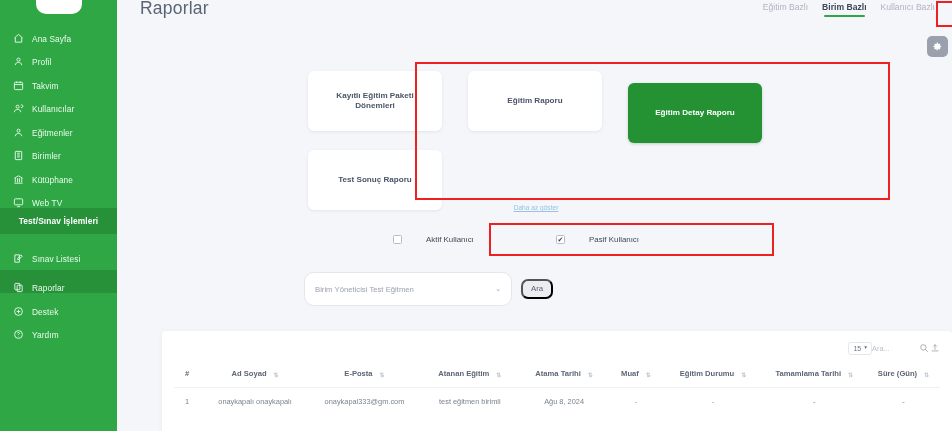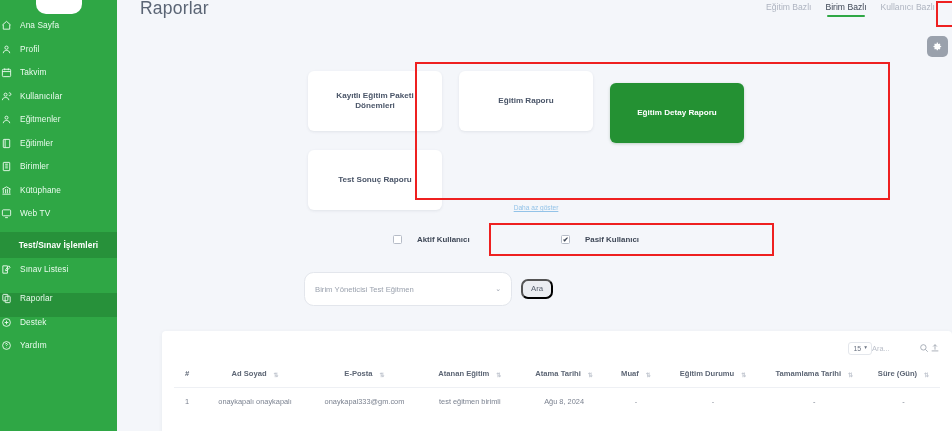--- a/index.html
+++ b/index.html
@@ -26,23 +26,23 @@
     overflow: hidden;
   }
   .logo-shape {
     width: 46px; height: 22px;
     background: #ffffff;
     border-radius: 0 0 10px 10px;
     margin-top: -8px;
   }
   .nav-list { padding-top: 6px; }
   .nav-item {
-    display: flex; align-items: flex-start;
+    display: flex; align-items: flex-end;
     height: 23.5px;
-    padding-left: 1px;
+    padding-left: 13px;
     gap: 8px;
     font-size: 8.3px;
     color: #eafbee;
     white-space: nowrap;
     letter-spacing: .1px;
   }
   .nav-item.active { background: #27913a; }
   .nav-item .ico {
     width: 11px; height: 11px;
     flex: 0 0 11px;
@@ -79,21 +79,21 @@
     right: 17px; top: 2px;
     display: flex; align-items: flex-start; gap: 14px;
     font-size: 8.6px;
   }
   .tab {
     color: #aeb4c0;
     padding-bottom: 5px;
     white-space: nowrap;
     position: relative;
   }
-  .tab.active { color: #3e4756; font-weight: normal; }
+  .tab.active { color: #3e4756; font-weight: bold; }
   .tab.active::after {
     content: "";
     position: absolute;
     left: 2px; right: 2px; bottom: 0;
     height: 2.2px;
     background: #2fa745;
     border-radius: 2px;
   }
   #gear-button {
     position: absolute;
@@ -105,21 +105,21 @@
   }
   #gear-button svg { width: 11px; height: 11px; }
 
   
   #cards-panel {
     position: absolute;
     left: 180px; top: 63px;
     width: 478px; height: 135px;
     padding: 8px 11px;
   }
-  .card-row { display: flex; gap: 17px; }
+  .card-row { display: flex; gap: 26px; }
   .report-card {
     width: 134px; height: 60px;
     background: #ffffff;
     border-radius: 6px;
     box-shadow: 0 1px 3px rgba(60,70,90,.10);
     display: flex; align-items: center; justify-content: center;
     text-align: center;
     font-size: 8.1px; font-weight: bold;
     color: #4a5568;
     padding: 0 8px;
@@ -143,21 +143,21 @@
 
   
   #checkbox-panel {
     position: absolute;
     left: 258px; top: 223px;
     width: 282px; height: 32px;
     display: flex; align-items: center;
     padding: 0 18px;
     justify-content: space-between;
   }
-  .check-item { display: flex; align-items: center; gap: 15px; font-size: 7.9px; color: #3f4857; font-weight: bold; }
+  .check-item { display: flex; align-items: center; gap: 24px; font-size: 7.9px; color: #3f4857; font-weight: normal; }
   .check-box {
     width: 9px; height: 9px;
     border: 1px solid #b6bcc7;
     border-radius: 1.5px;
     background: #fff;
     display: flex; align-items: center; justify-content: center;
     font-size: 7px; color: #3f4857; line-height: 1;
   }
 
   
@@ -315,29 +315,20 @@
       <div class="nav-item">
         <span class="ico">
             <svg viewBox="0 0 24 24" fill="none" stroke="#eafbee" stroke-width="2">
               <circle cx="12" cy="8" r="3.3"></circle>
               <path d="M5 20c0-3.8 3.2-5.8 7-5.8s7 2 7 5.8"></path>
             </svg>
           </span>
         <span>Eğitmenler</span>
       </div>
 
-      <div class="nav-item">
-        <span class="ico">
-            <svg viewBox="0 0 24 24" fill="none" stroke="#eafbee" stroke-width="2">
-              <rect x="5" y="3" width="14" height="18" rx="1.5"></rect>
-              <path d="M9 3v18"></path>
-            </svg>
-          </span>
-        <span>Eğitimler</span>
-      </div>
 
       <div class="nav-item">
         <span class="ico">
             <svg viewBox="0 0 24 24" fill="none" stroke="#eafbee" stroke-width="2">
               <rect x="5" y="3" width="14" height="18" rx="1"></rect>
               <path d="M9 7h6M9 11h6M9 15h6"></path>
             </svg>
           </span>
         <span>Birimler</span>
       </div>

